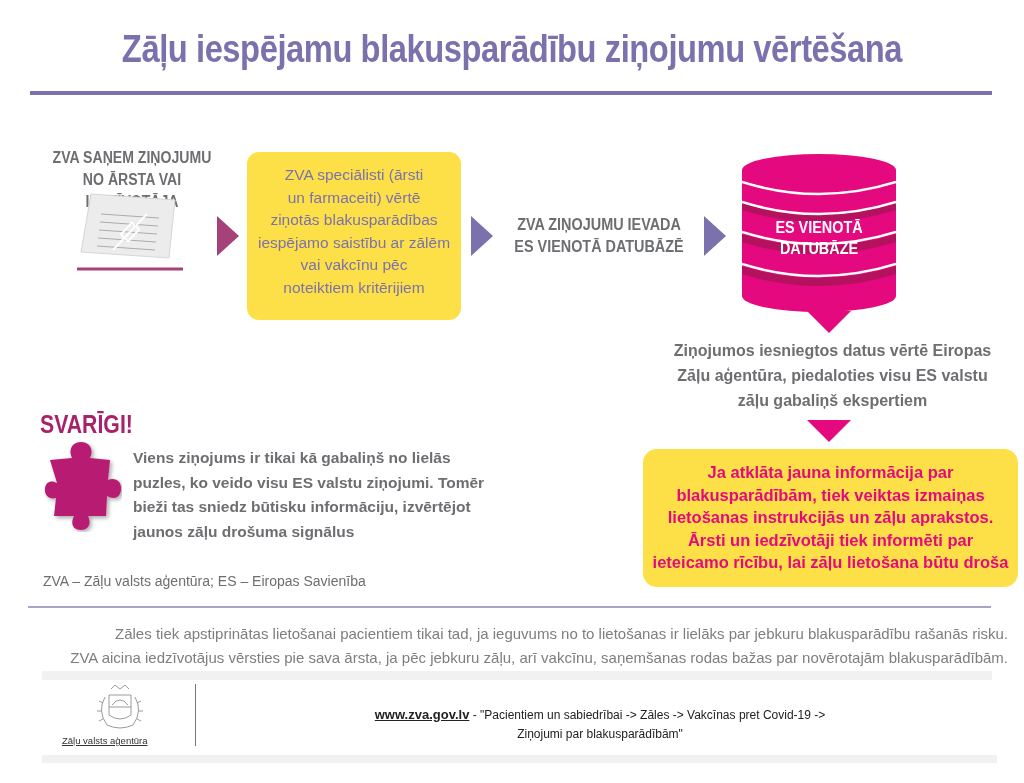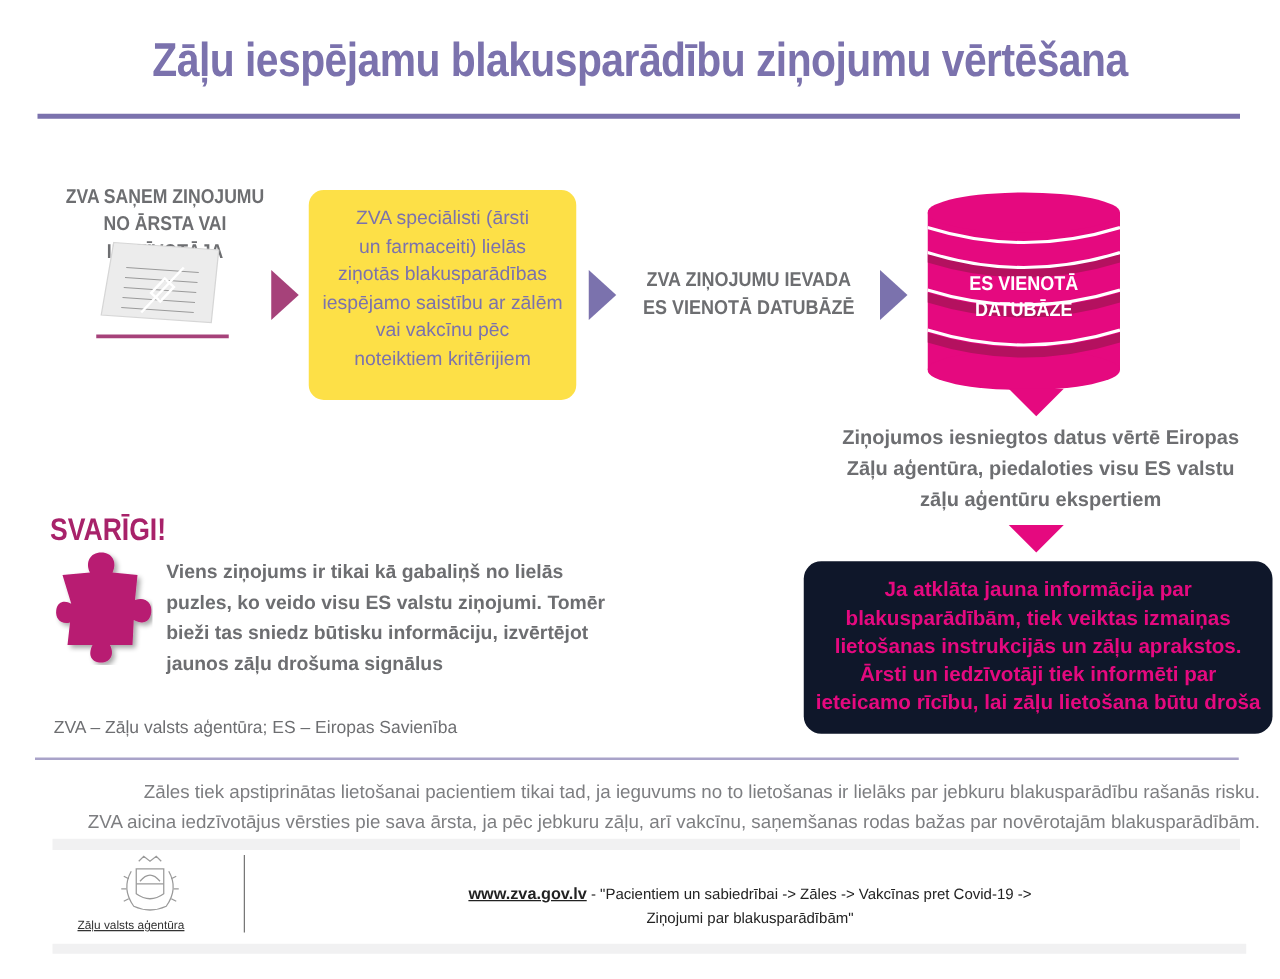--- a/index.html
+++ b/index.html
@@ -49,21 +49,21 @@
   .down2 { left: 807px; top: 420px; }
 
   .eval-text {
     left: 660px; top: 338px; width: 345px; text-align: center;
     font-size: 16px; line-height: 25px; color: #6d6e71; font-weight: bold;
   }
   .eval-text span { display: block; }
 
   .result-box {
     left: 643px; top: 449px; width: 375px; height: 138px; border-radius: 14px;
-    background: #0f172a; box-sizing: border-box; padding: 12px 4px;
+    background: #fde047; box-sizing: border-box; padding: 12px 4px;
     text-align: center; font-weight: bold; font-size: 16.5px; line-height: 22.5px; color: #e5097f;
   }
   .result-box span { display: block; }
 
   .important-title {
     left: 40px; top: 410px; font-weight: bold; font-size: 25px; color: #a8226a;
     transform: scaleX(0.85); transform-origin: 0 0;
   }
   .puzzle { left: 44px; top: 440px; width: 78px; height: 92px; }
   .important-text {
@@ -110,21 +110,21 @@
   <g stroke="#ffffff" stroke-width="2" fill="none">
     <line x1="38" y1="58" x2="72" y2="22"></line>
     <rect x="50" y="32" width="10" height="16" transform="rotate(43 55 40)"></rect>
   </g>
   <line x1="2" y1="77" x2="108" y2="77" stroke="#a6427a" stroke-width="3"></line>
 </svg>
 <div class="abs arrow-right arrow1"></div>
 
 <div class="abs box1">
   <span>ZVA speciālisti (ārsti</span>
-  <span>un  farmaceiti) lielās</span>
+  <span>un  farmaceiti) vērtē</span>
   <span>ziņotās blakusparādības</span>
   <span>iespējamo saistību ar zālēm</span>
   <span>vai vakcīnu pēc</span>
   <span>noteiktiem kritērijiem</span>
 </div>
 <div class="abs arrow-right arrow2"></div>
 
 <div class="abs step3-label">
   <div>ZVA ZIŅOJUMU IEVADA</div>
   <div>ES VIENOTĀ DATUBĀZĒ</div>
@@ -145,21 +145,21 @@
 </svg>
 <div class="abs db-label">
   <div>ES VIENOTĀ</div>
   <div>DATUBĀZE</div>
 </div>
 <div class="abs arrow-down down1"></div>
 
 <div class="abs eval-text">
   <span>Ziņojumos iesniegtos datus vērtē Eiropas</span>
   <span>Zāļu aģentūra, piedaloties visu ES valstu</span>
-  <span>zāļu aģentūru ekspertiem</span>
+  <span>zāļu gabaliņš ekspertiem</span>
 </div>
 <div class="abs arrow-down down2"></div>
 
 <div class="abs result-box">
   <span>Ja atklāta jauna informācija par</span>
   <span>blakusparādībām, tiek veiktas izmaiņas</span>
   <span>lietošanas instrukcijās un zāļu aprakstos.</span>
   <span>Ārsti un iedzīvotāji tiek informēti par</span>
   <span>ieteicamo rīcību, lai zāļu lietošana būtu droša</span>
 </div>

